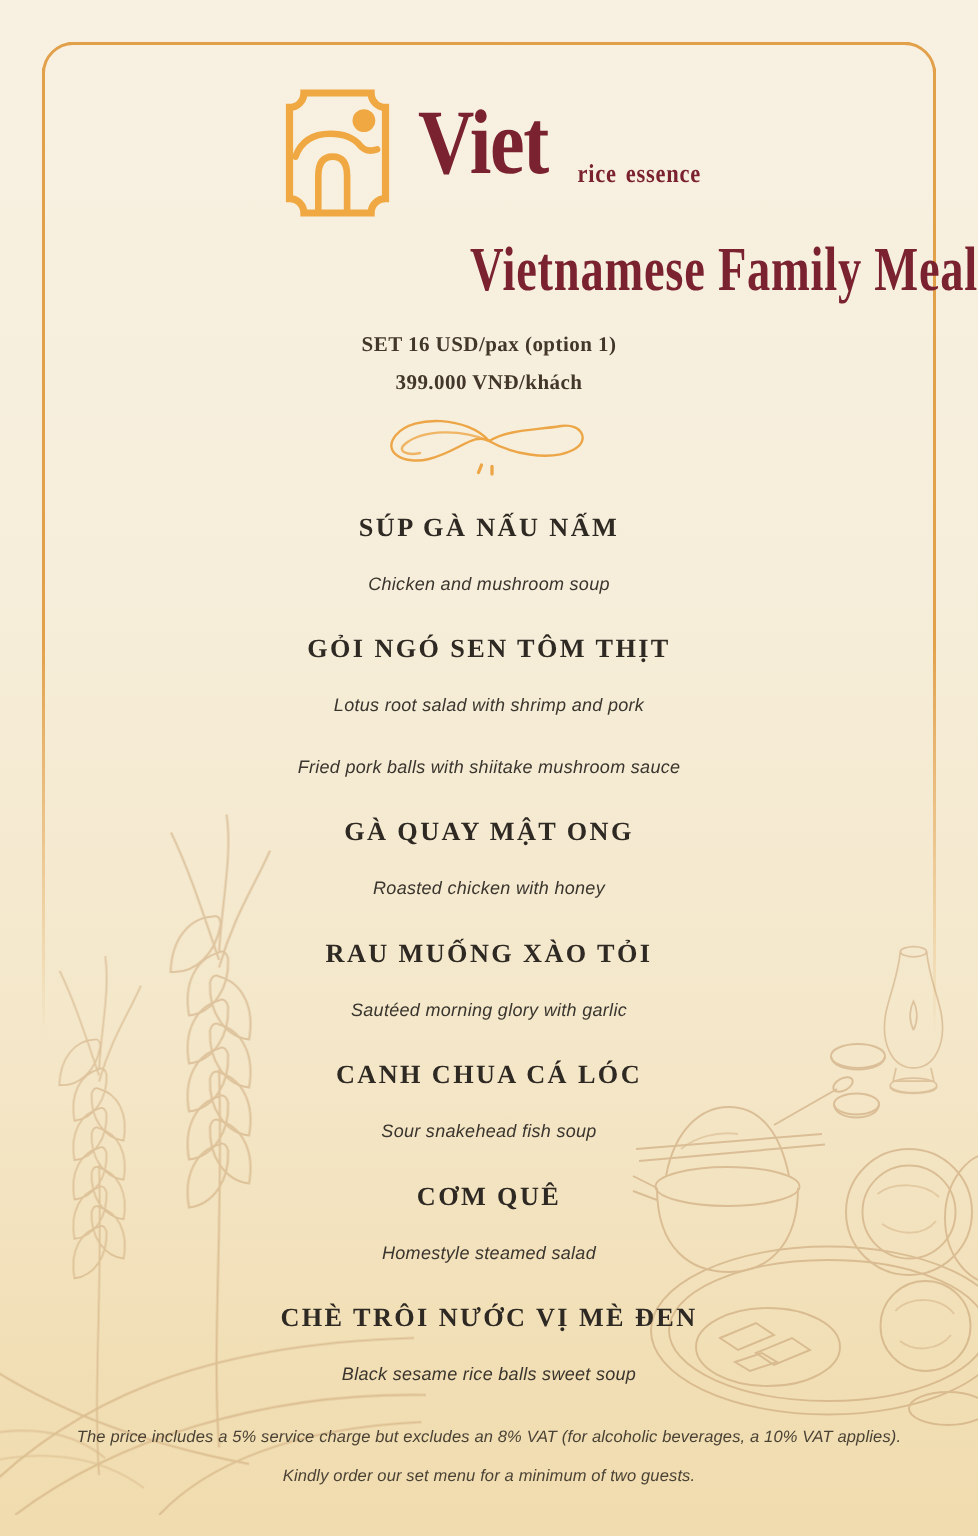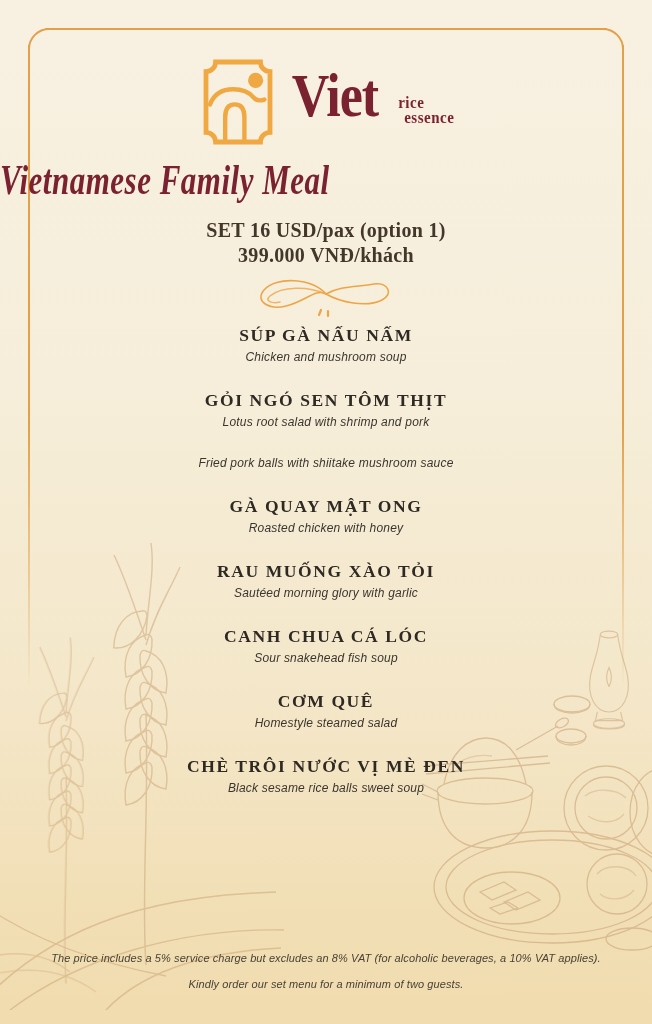--- a/index.html
+++ b/index.html
@@ -12,37 +12,37 @@
   .bg-wheat{position:absolute;left:-14px;top:540px;width:300px;height:470px;}
   .bg-tray{position:absolute;left:420px;top:692px;width:250px;height:260px;}
   .bg-lamp{position:absolute;left:578px;top:626px;width:62px;height:108px;}
   .frame{position:absolute;left:0;top:0;width:652px;height:1024px;pointer-events:none;}
 
   .logo{position:absolute;left:0;top:56px;width:652px;display:flex;justify-content:center;align-items:center;gap:14px;}
   .logo-icon{width:80px;height:92px;}
   .logo-text{display:flex;align-items:flex-end;gap:20px;color:#7b2231;}
   .logo-viet{font-family:"Liberation Serif","DejaVu Serif",serif;font-weight:700;font-size:52px;line-height:64px;
     display:inline-block;transform:scaleY(1.18);transform-origin:bottom;letter-spacing:-1px;}
-  .logo-sub{display:flex;flex-direction:column;align-items:flex-start;padding-bottom:9px;}
+  .logo-sub{display:flex;flex-direction:row;align-items:flex-start;padding-bottom:9px;}
   .logo-sub span{font-weight:700;font-size:15px;line-height:15px;letter-spacing:0.5px;
     display:inline-block;transform:scaleY(1.15);}
   .logo-sub span:last-child{margin-left:6px;}
 
-  .title-wrap{position:absolute;left:0;top:150px;width:652px;text-align:left;font-style:italic;}
+  .title-wrap{position:absolute;left:0;top:150px;width:652px;text-align:right;}
   .title{display:inline-block;color:#7b2231;font-weight:700;font-size:31px;line-height:60px;
     letter-spacing:0.5px;transform:scaleY(1.35);transform-origin:center;white-space:nowrap;}
 
   .prices{position:absolute;left:0;top:218px;width:652px;text-align:center;color:#43362a;}
-  .prices div{font-weight:700;font-size:20px;line-height:25px;letter-spacing:0.3px;}
+  .prices div{font-weight:700;font-size:14px;line-height:25px;letter-spacing:0.3px;}
 
   .divider{position:absolute;left:246px;top:276px;width:160px;height:42px;}
 
   .items{position:absolute;left:40px;top:323px;width:572px;text-align:center;}
   .item{margin-bottom:20px;}
-  .item h2{margin:0;font-weight:700;font-size:17.5px;line-height:24px;letter-spacing:1.6px;color:#2e2923;
+  .item h2{margin:16px;font-weight:700;font-size:17.5px;line-height:24px;letter-spacing:1.6px;color:#2e2923;
     font-family:"Liberation Serif","DejaVu Serif",serif;}
   .item p{margin:0;font-family:"Liberation Sans","DejaVu Sans",sans-serif;font-style:italic;
     font-size:12px;line-height:21px;color:#3a352e;letter-spacing:0.2px;}
 
   .note{position:absolute;left:28px;top:943px;width:596px;text-align:center;
     font-family:"Liberation Sans","DejaVu Sans",sans-serif;font-style:italic;color:#4a4235;}
   .note p{margin:4px;font-size:11px;line-height:22px;letter-spacing:0.1px;}
 </style>
 </head>
 <body>

